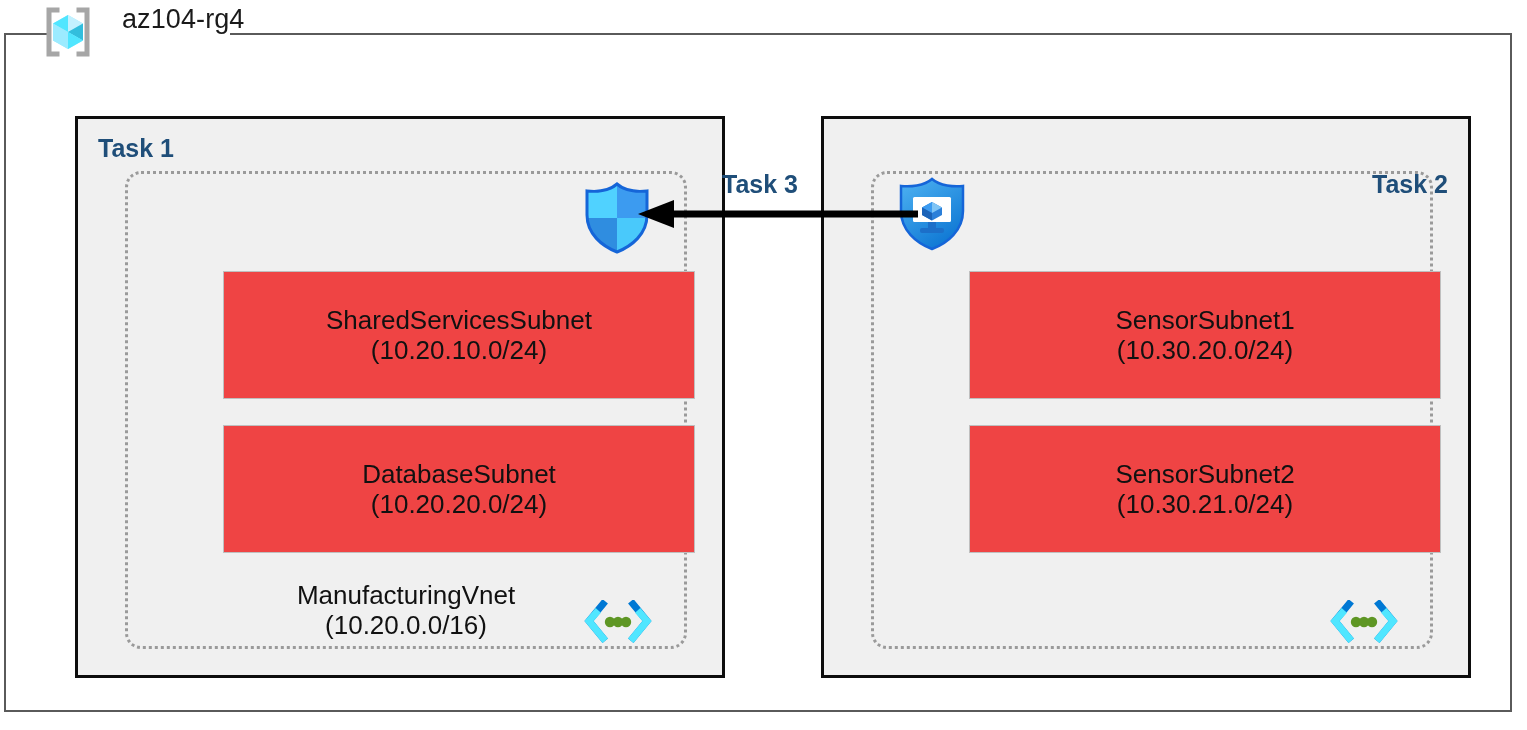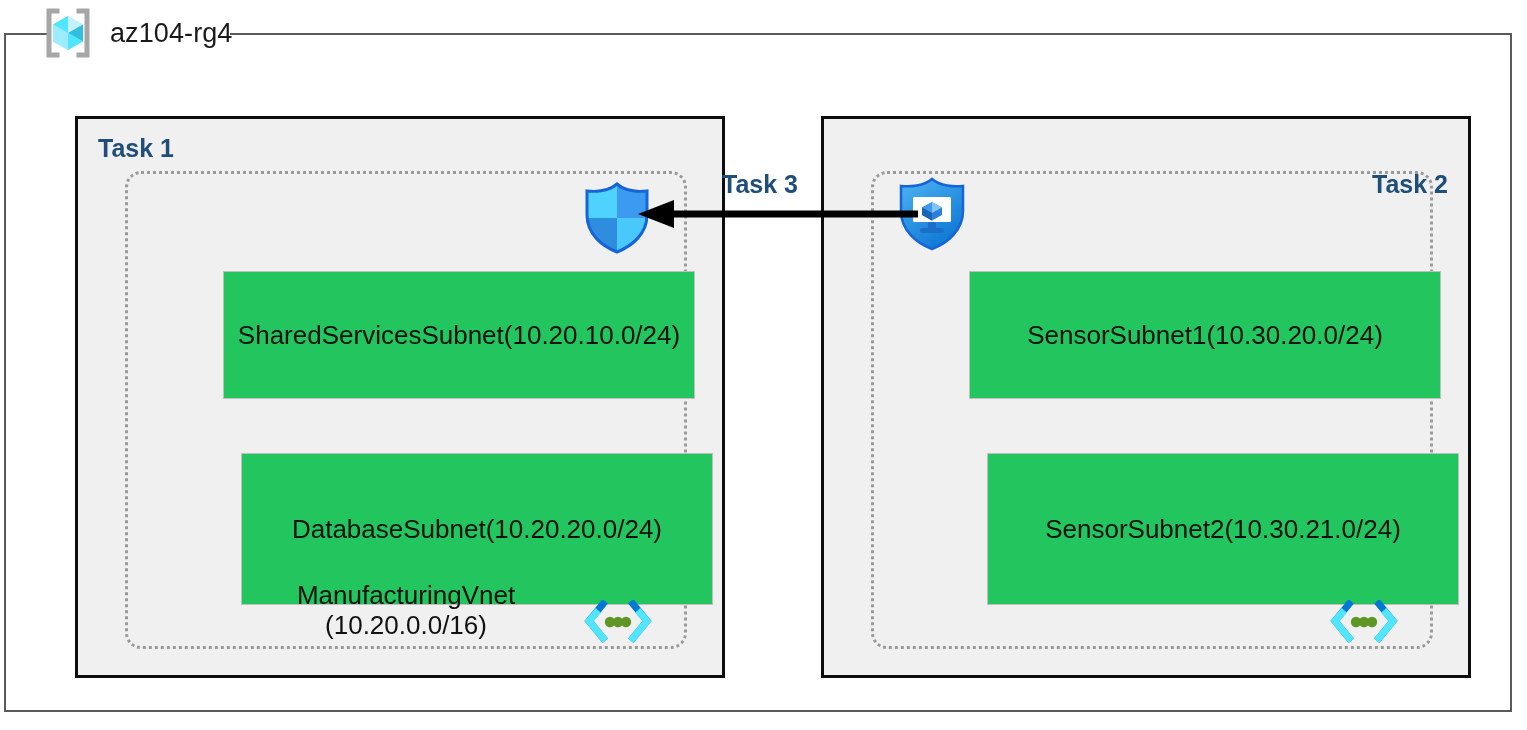--- a/index.html
+++ b/index.html
@@ -9,46 +9,46 @@
 
   
   #rg-frame{position:absolute;left:4px;top:33px;width:1508px;height:679px;}
   .rg-edge{position:absolute;background:#5a5a5a;}
   #rg-left  {left:0;top:0;width:2px;height:679px;}
   #rg-bottom{left:0;top:677px;width:1508px;height:2px;}
   #rg-right {left:1506px;top:0;width:2px;height:679px;}
   #rg-top-a {left:0;top:0;width:44px;height:2px;}
   #rg-top-b {left:226px;top:0;width:1282px;height:2px;}
 
-  #rg-header{position:absolute;left:40px;top:4px;height:58px;display:flex;align-items:center;gap:14px;}
+  #rg-header{position:absolute;left:40px;top:4px;height:58px;display:flex;align-items:flex-start;gap:26px;}
   #rg-icon{width:56px;height:56px;position:relative;flex:none;}
   #rg-title{font-size:27px;color:#1a1a1a;letter-spacing:.1px;white-space:nowrap;}
 
   
   .task-panel{position:absolute;background:#F0F0F0;border:3px solid #0d0d0d;box-sizing:border-box;}
   #task-panel-1{left:75px;top:116px;width:650px;height:562px;}
   #task-panel-2{left:821px;top:116px;width:650px;height:562px;}
 
   .task-label{position:absolute;top:15px;font-size:25px;font-weight:bold;color:#1F4E79;white-space:nowrap;}
   .task-label.left{left:20px;}
   .task-label.right{right:20px;margin-top:36px;}
 
   
   .vnet-box{position:absolute;border:3px dotted #9a9a9a;border-radius:16px;box-sizing:border-box;}
   #vnet-box-1{left:47px;top:52px;width:562px;height:478px;}
   #vnet-box-2{left:47px;top:52px;width:562px;height:478px;}
 
   
-  .subnet-box{position:absolute;background:#22c55e;border:1px solid #bfbfbf;box-sizing:border-box;
-              display:flex;flex-direction:row;align-items:center;justify-content:center;}
+  .subnet-box{position:absolute;background:#ef4444;border:1px solid #bfbfbf;box-sizing:border-box;
+              display:flex;flex-direction:column;align-items:center;justify-content:center;}
   .subnet-name{font-size:26px;color:#111;line-height:1.16;}
   .subnet-cidr{font-size:26px;color:#111;line-height:1.16;}
 
   #subnet-1-1,#subnet-2-1{left:95px;top:97px;width:472px;height:128px;}
-  #subnet-1-2,#subnet-2-2{left:113px;top:251px;width:472px;height:152px;margin-top:28px;}
+  #subnet-1-2,#subnet-2-2{left:95px;top:251px;width:472px;height:128px;}
 
   
   .vnet-caption{position:absolute;left:0;right:0;top:406px;text-align:center;}
   .vnet-name{font-size:26px;color:#111;line-height:1.16;}
   .vnet-cidr{font-size:26px;color:#111;line-height:1.16;}
 
   
   .vnet-corner-icon{position:absolute;width:68px;height:44px;}
   #vnet-icon-1{left:584px;top:600px;}
   #vnet-icon-2{left:1330px;top:600px;}

